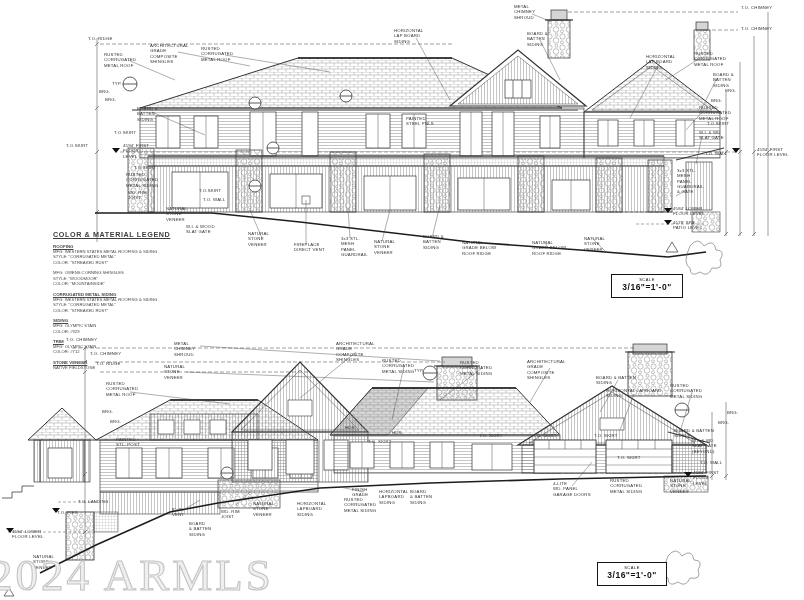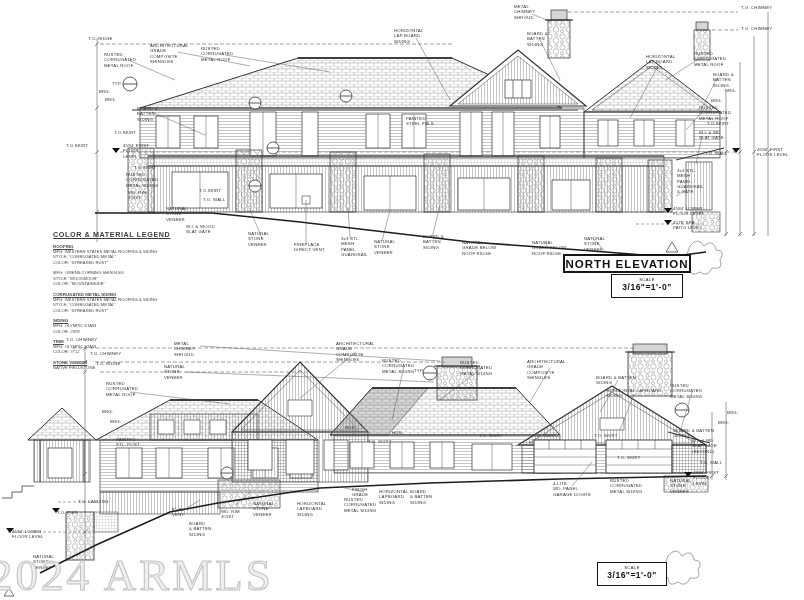--- a/index.html
+++ b/index.html
@@ -503,21 +503,20 @@
           <div class="bd">MFG: OLYMPIC STAIN
 COLOR: #712</div>
         </div>
         <div class="sec">
           <div class="hd">STONE VENEER</div>
           <div class="bd">NATIVE FIELDSTONE</div>
         </div>
       </div>
   </div>
 
-  <div class="titlebox" style="left:563px;top:254px;width:124px;height:15px;">NORTH ELEVATION</div>
   <div class="scalebox" style="left:611px;top:274px;width:70px;height:20px;">
     <div class="sl">SCALE</div>
     <div class="sv">3/16"=1'-0"</div>
   </div>
   <div class="scalebox" style="left:597px;top:562px;width:68px;height:20px;">
     <div class="sl">SCALE</div>
     <div class="sv">3/16"=1'-0"</div>
   </div>
 
   <div id="watermark">2024 ARMLS</div>

